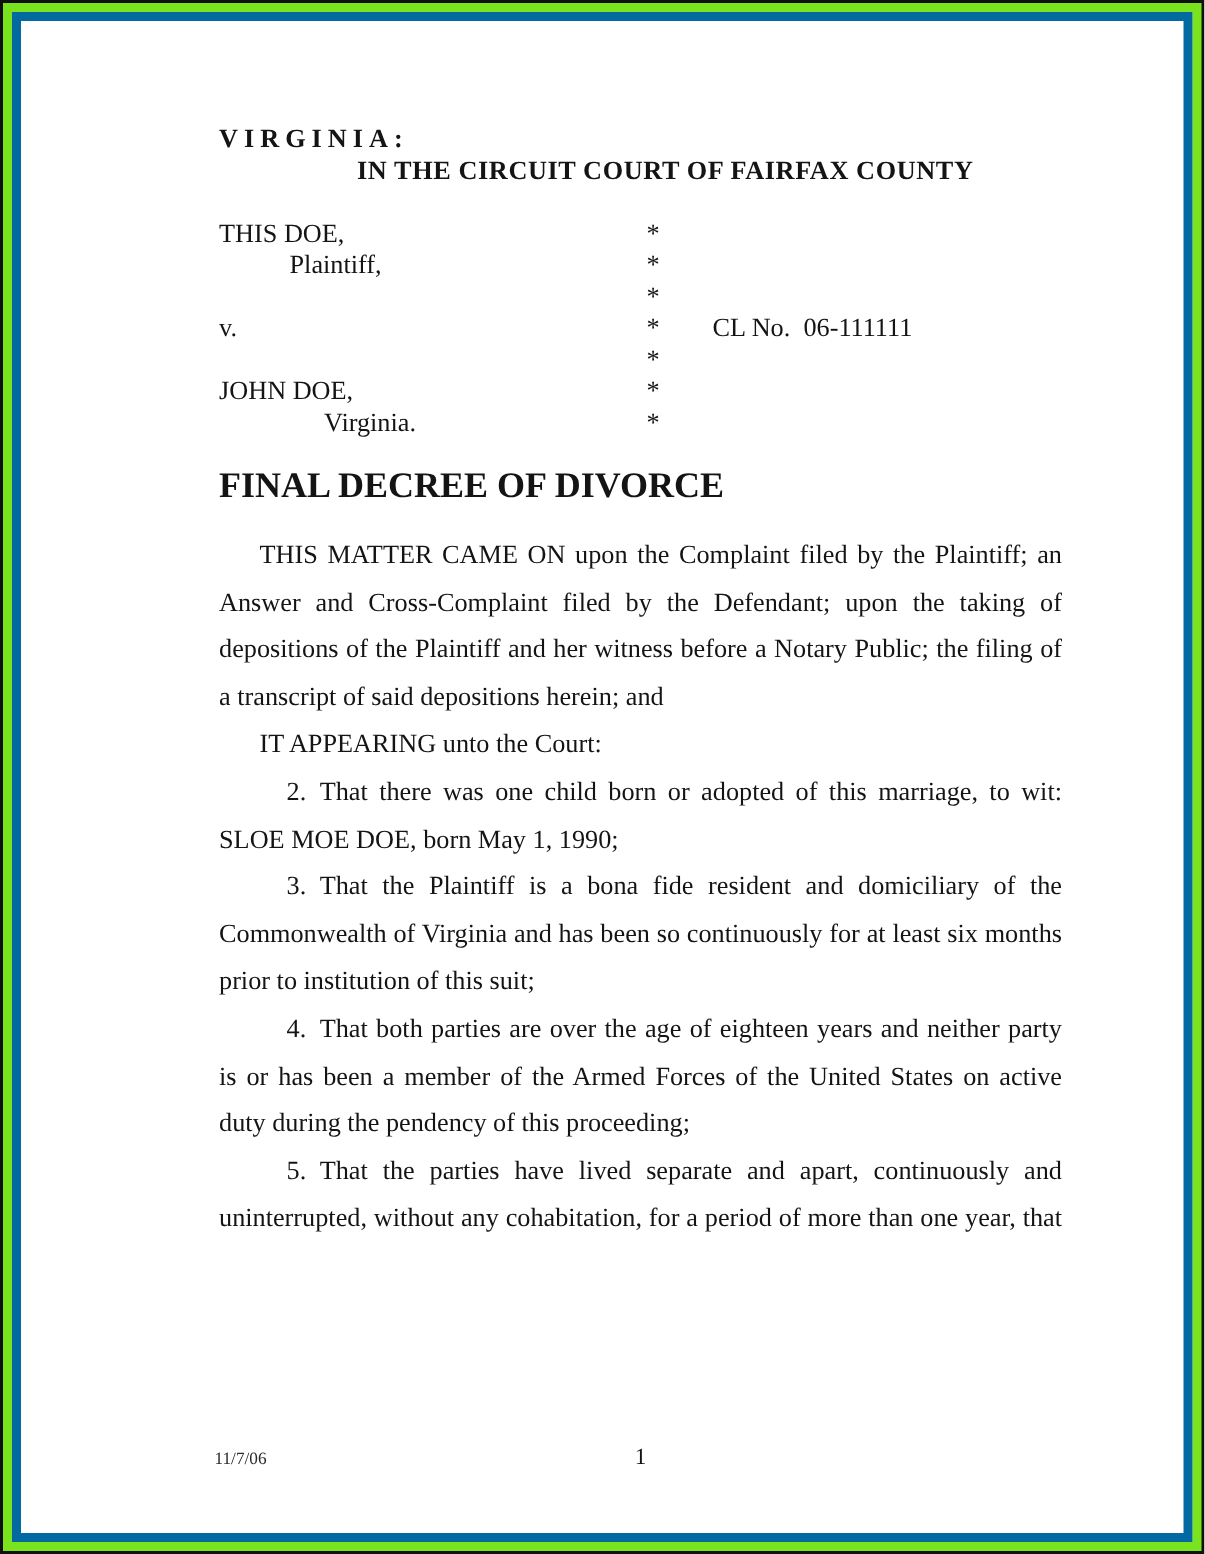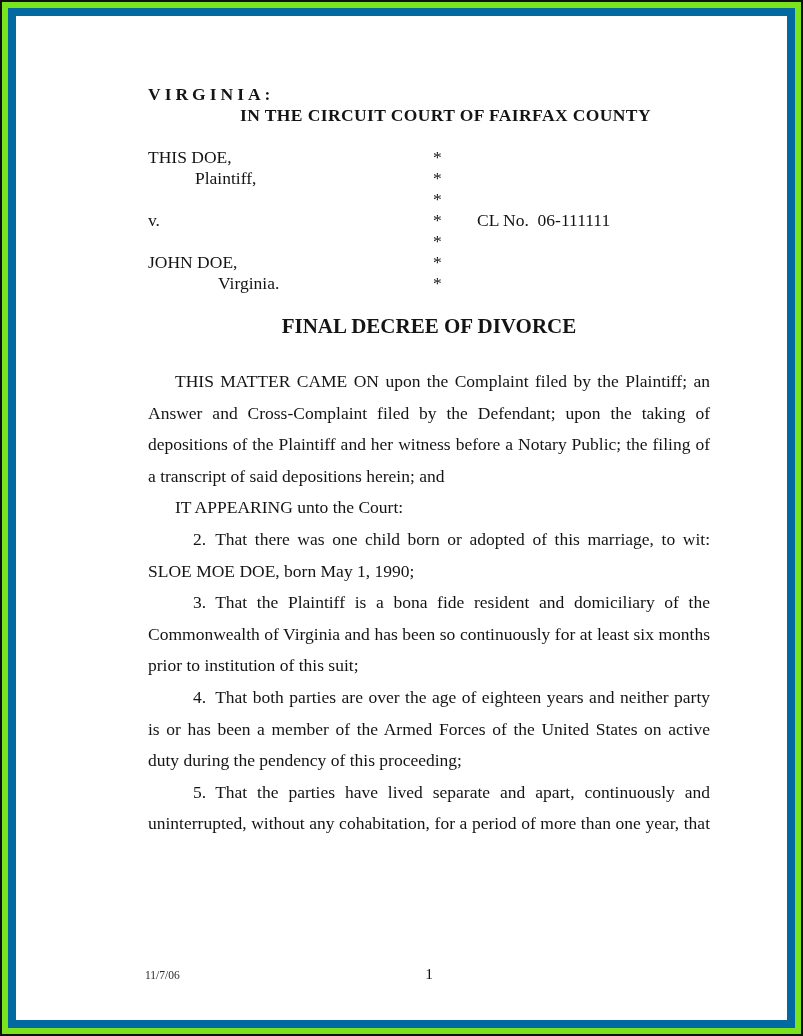--- a/index.html
+++ b/index.html
@@ -11,21 +11,21 @@
     background: #101010;
     padding: 2px;
   }
   .green-mat {
     width: 100%; height: 100%;
     padding: 6px;
   }
   .page {
     width: 100%; height: 100%;
     background: #ffffff;
-    border: 8px solid #0369a1;
+    border: 6px solid #0369a1;
     position: relative;
     font-family: "Liberation Serif", "DejaVu Serif", serif;
     color: #141414;
   }
 
   .doc-header {
     position: absolute; top: 68px; left: 132px; width: 562px;
     font-weight: bold; font-size: 17.5px; line-height: 21px;
     white-space: nowrap;
   }
@@ -38,25 +38,25 @@
   }
   .cap-row { display: flex; }
   .cap-left { width: 285px; }
   .cap-left.ind-47 { padding-left: 47px; }
   .cap-left.ind-70 { padding-left: 70px; }
   .cap-star { width: 44px; }
   .cap-right { white-space: pre; }
 
   .doc-title {
     position: absolute; top: 300px; left: 132px; width: 562px;
-    text-align: center; font-weight: bold; font-size: 21px; line-height: 21px;
+    font-weight: bold; font-size: 24px; line-height: 21px;
   }
 
   .doc-body {
-    position: absolute; top: 350px; left: 132px; width: 562px;
+    position: absolute; top: 340px; left: 132px; width: 562px;
     font-size: 17.5px; line-height: 31.6px; text-align: justify;
   }
   .body-p { margin: 0; }
   .ind-sm { text-indent: 27px; }
   .ind-lg { text-indent: 45px; }
   .pnum { margin-right: 9px; }
   .jlast { text-align-last: justify; }
 
   .footer-date {
     position: absolute; top: 952px; left: 129px;

